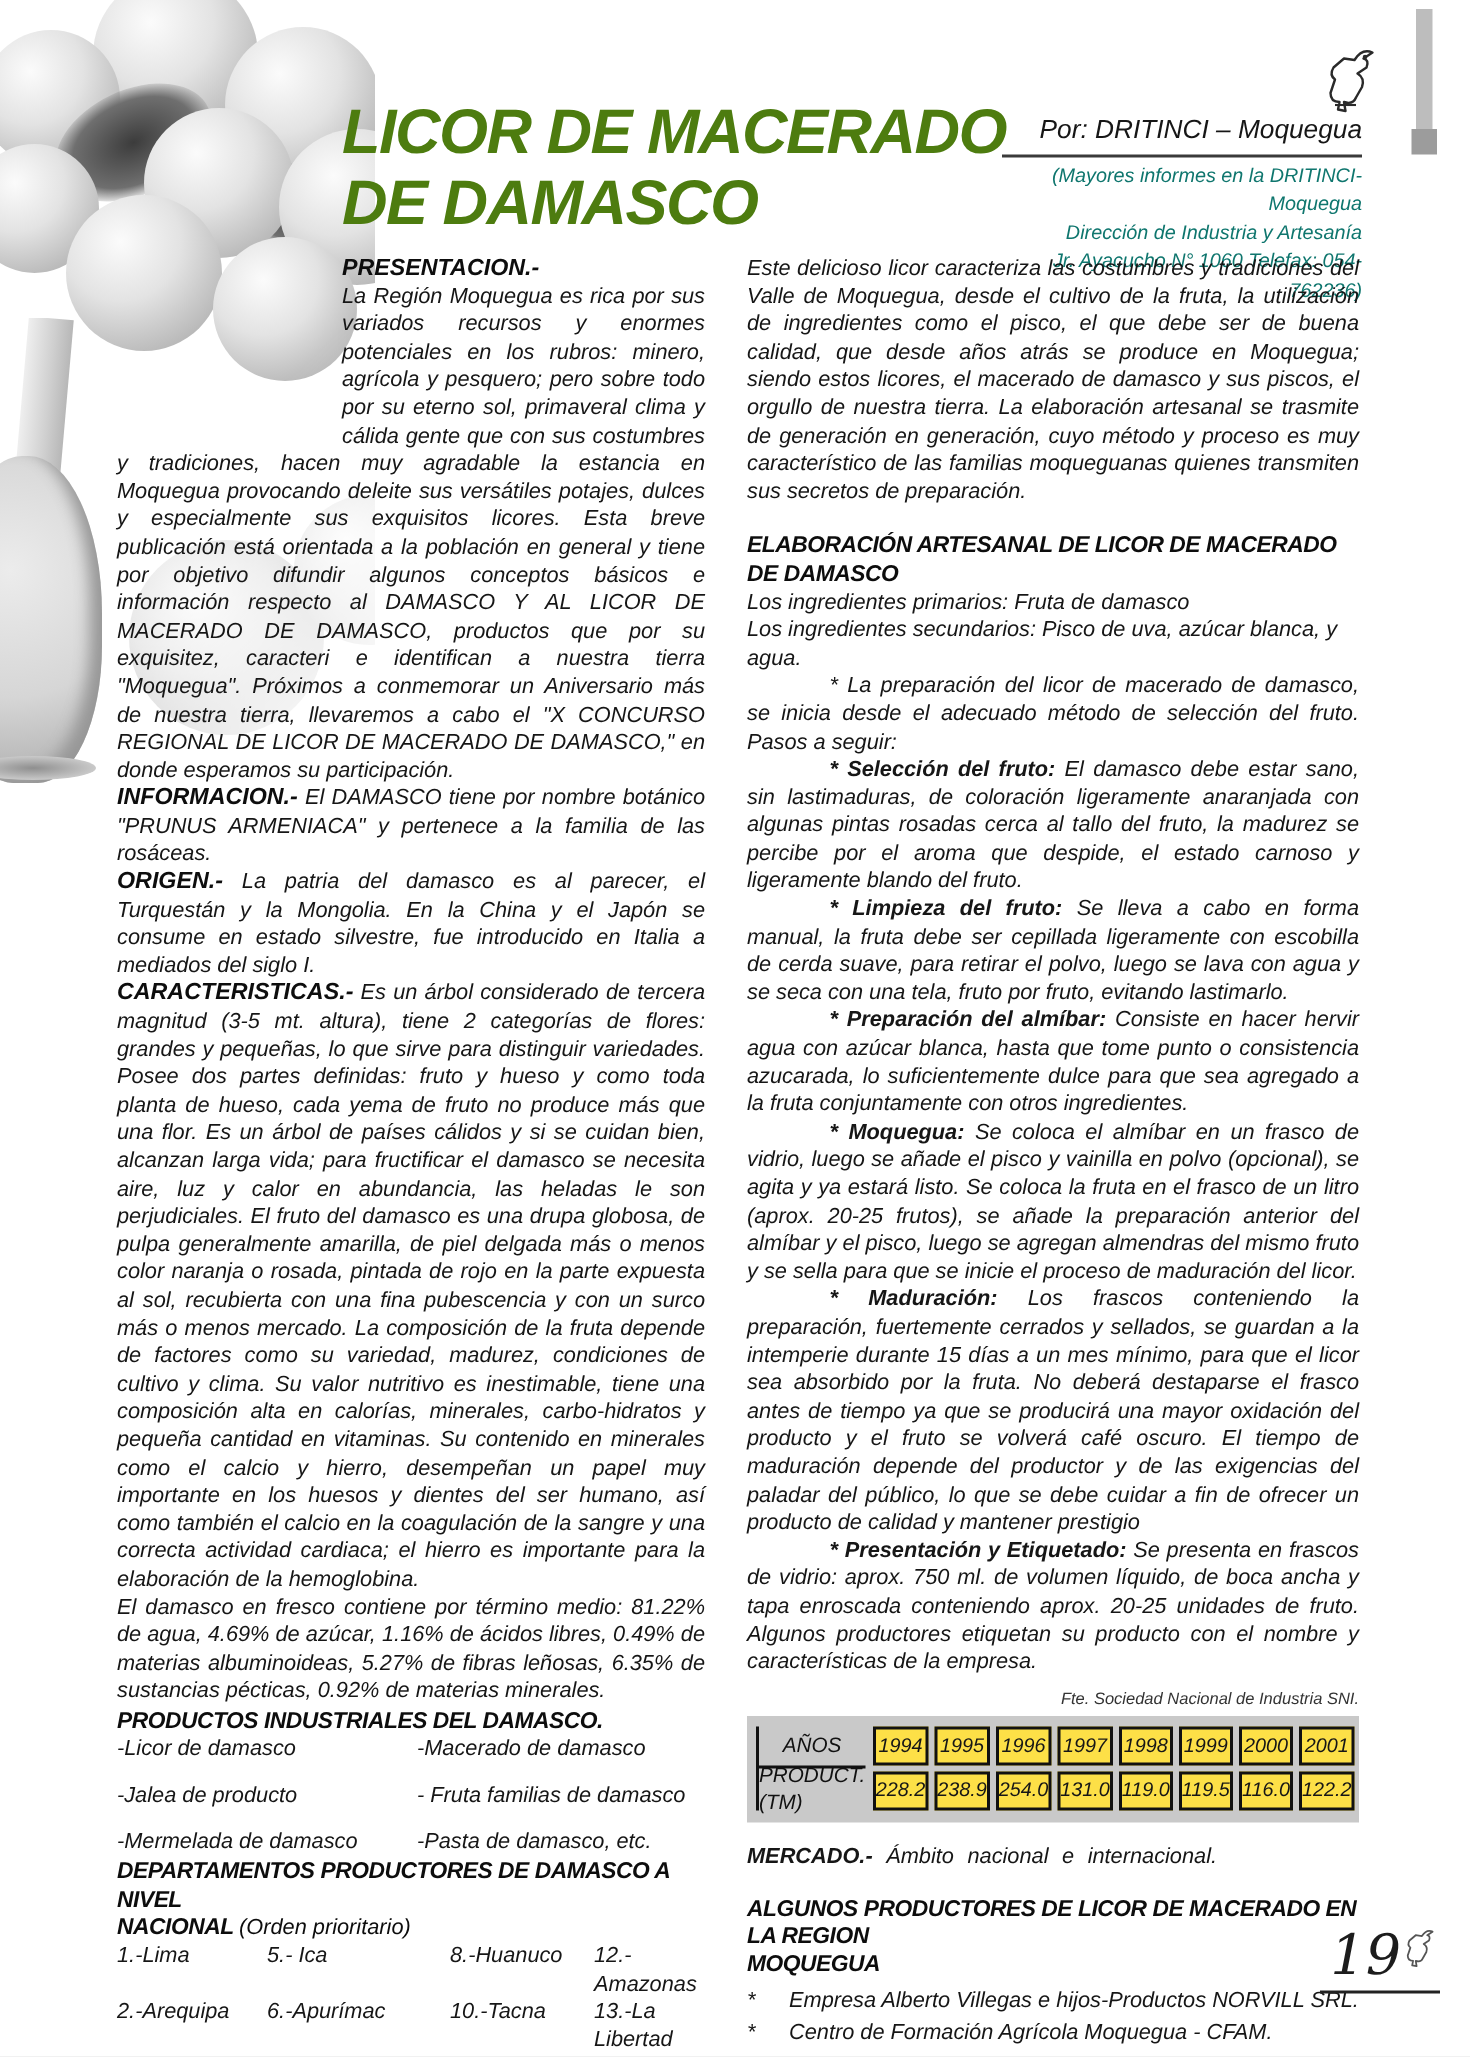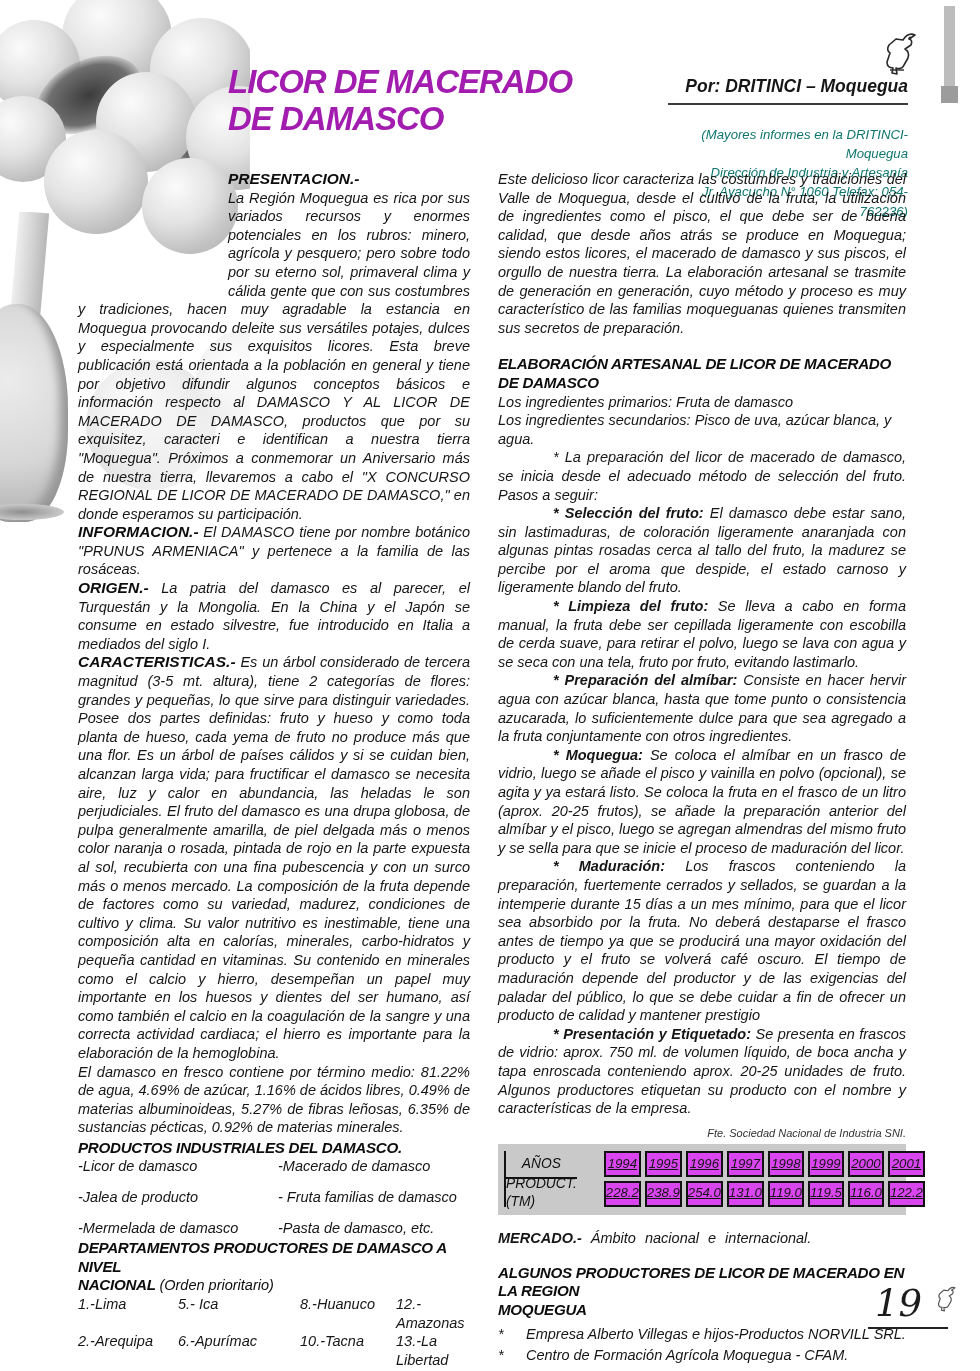--- a/index.html
+++ b/index.html
@@ -20,60 +20,60 @@
   .bottle .neck { position:absolute; left:14px; top:0; width:30px; height:120px;
     background:linear-gradient(90deg,#efefef,#cfcfcf 60%,#b7b7b7); transform:rotate(5deg); }
   .bottle .body { position:absolute; left:-34px; top:92px; width:102px; height:218px;
     border-radius:48% 48% 42% 42%;
     background:radial-gradient(circle at 40% 35%, #ececec 0%, #d6d6d6 55%, #b3b3b3 90%);
     box-shadow:inset -8px -6px 10px #979797; }
   .bottle .base { position:absolute; left:-20px; top:292px; width:84px; height:16px;
     border-radius:50%; background:radial-gradient(ellipse,#8f8f8f,#c9c9c9 70%,transparent 85%); }
   
   .title { position:absolute; left:228px; top:64px; width:500px;
-    font-size:33px; line-height:1.12; font-weight:800; letter-spacing:-1px; color:#a21caf; }
+    font-size:42px; line-height:1.12; font-weight:800; letter-spacing:-1px; color:#4d7c0f; }
   .byline-box { position:absolute; right:72px; top:76px; width:240px; text-align:right; }
-  .byline { font-size:17.5px; font-weight:700; padding-bottom:6px;
-    border-bottom:2px solid #3a3a3a; margin-bottom:20px; }
+  .byline { font-size:17.5px; font-weight:400; padding-bottom:6px;
+    border-bottom:2px solid #3a3a3a; margin-bottom:2px; }
   .contact { font-size:13.2px; line-height:1.45; color:#0f766e; }
   .bird-top { position:absolute; left:876px; top:30px; }
   .margin-bar { position:absolute; left:944px; top:6px; width:11px; height:82px; background:#bdbdbd; }
   .margin-square { position:absolute; left:941px; top:86px; width:17px; height:17px; background:#9c9c9c; }
   
   .col { position:absolute; top:170px; font-size:14.5px; line-height:18.6px; text-align:justify; }
   .col-left  { left:78px;  width:392px; }
   .col-right { left:498px; width:408px; }
   .img-spacer { float:left; width:150px; height:112px; }
   h3.run { display:inline; font-size:15.5px; font-weight:700; color:#0d0d0d; }
   .sec-head { font-size:15.2px; font-weight:700; color:#0d0d0d; text-align:left;
     letter-spacing:-0.3px; margin-top:2px; }
   .para { margin:0; }
   .note-light { font-weight:400; font-size:14.5px; letter-spacing:0; }
   .two-col { display:grid; grid-template-columns:200px 1fr; row-gap:12px; }
   .dept-grid { display:grid; grid-template-columns:100px 122px 96px 1fr; row-gap:0; text-align:left; }
   .fuente { font-size:11px; text-align:right; color:#333; margin:6px 0 2px; }
   
   .prod-table { background:#c9c9c9; padding:7px 8px 8px 6px; display:flex; align-items:stretch;
-    font-style:italic; margin:2px 0 6px;gap:22px; }
+    font-style:italic; margin:2px 0 6px; }
   .pt-labels { width:102px; border-left:2.5px solid #111; display:flex; flex-direction:column; }
   .pt-label { height:28px; display:flex; align-items:center; justify-content:center;
     font-size:13.8px; font-weight:400; color:#111; }
   .pt-label:first-child { border-bottom:2px solid #111; }
   .pt-grid { flex:1; display:grid; grid-template-columns:repeat(8,1fr); gap:3px 4px; margin-left:5px; }
-  .pt-cell { background:#d946ef; border:2px solid #111; height:26px; display:flex;
-    align-items:center; justify-content:center; font-size:13.2px;text-decoration:underline; }
+  .pt-cell { background:#fde047; border:2px solid #111; height:26px; display:flex;
+    align-items:center; justify-content:center; font-size:13.2px; }
   
   .step { text-indent:55px; }
   .prod-list { text-align:left; margin-top:4px; }
   .prod-row { display:flex; line-height:21px; }
   .prod-row .mark { width:28px; font-weight:400; }
   .mercado-line { text-align:left; word-spacing:5px; margin:14px 0 16px; }
   .gap-lg { height:16px; }
   
-  .page-num { position:absolute; right:32px; top:1282px; width:80px; text-align:right;
+  .page-num { position:absolute; right:20px; top:1282px; width:80px; text-align:right;
     font-family:"DejaVu Serif", serif; font-style:italic; font-size:37px; color:#1c1c1c;
     border-bottom:2px solid #222; padding:0 26px 2px 0; }
   .bird-bottom { position:absolute; right:22px; top:1284px; }
 </style>
 </head>
 <body>
 
 <div class="page">
 
   <div class="photo">

